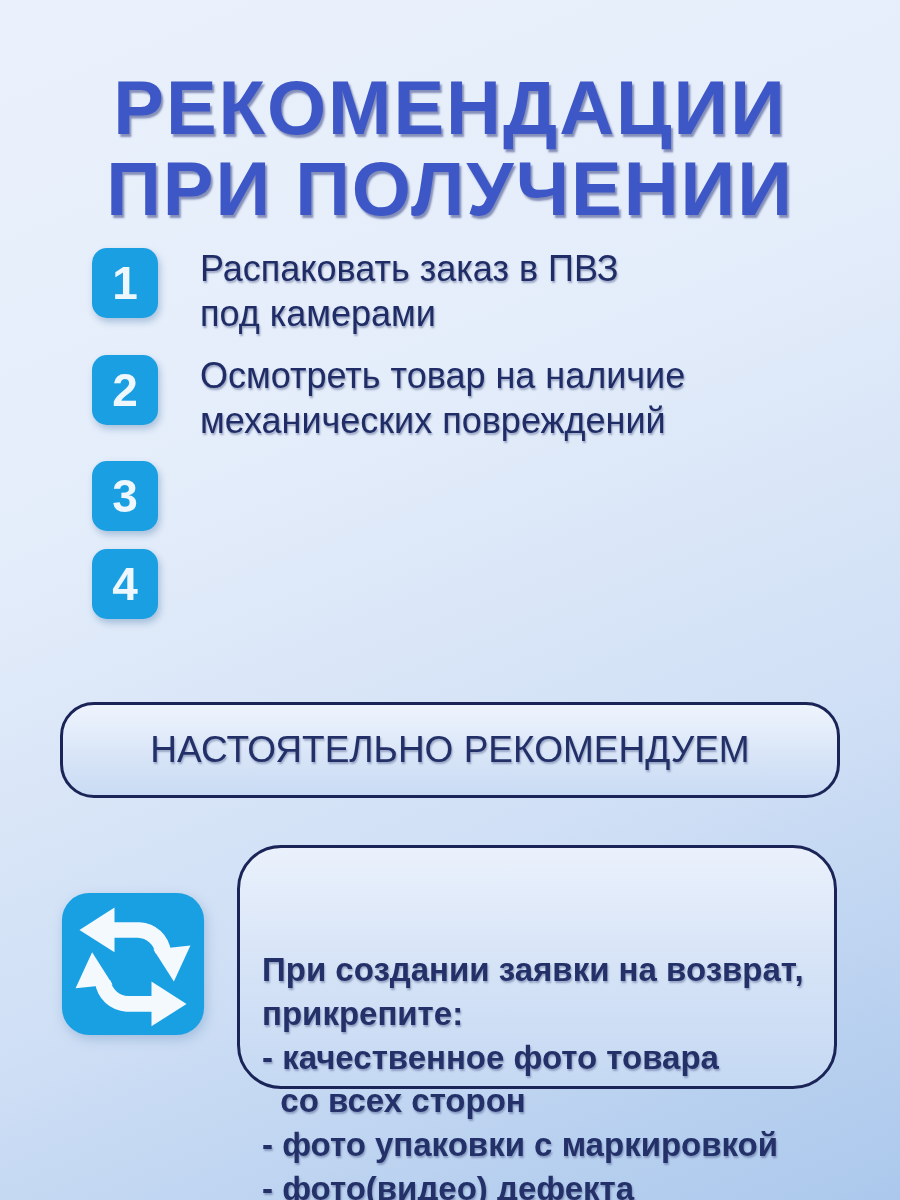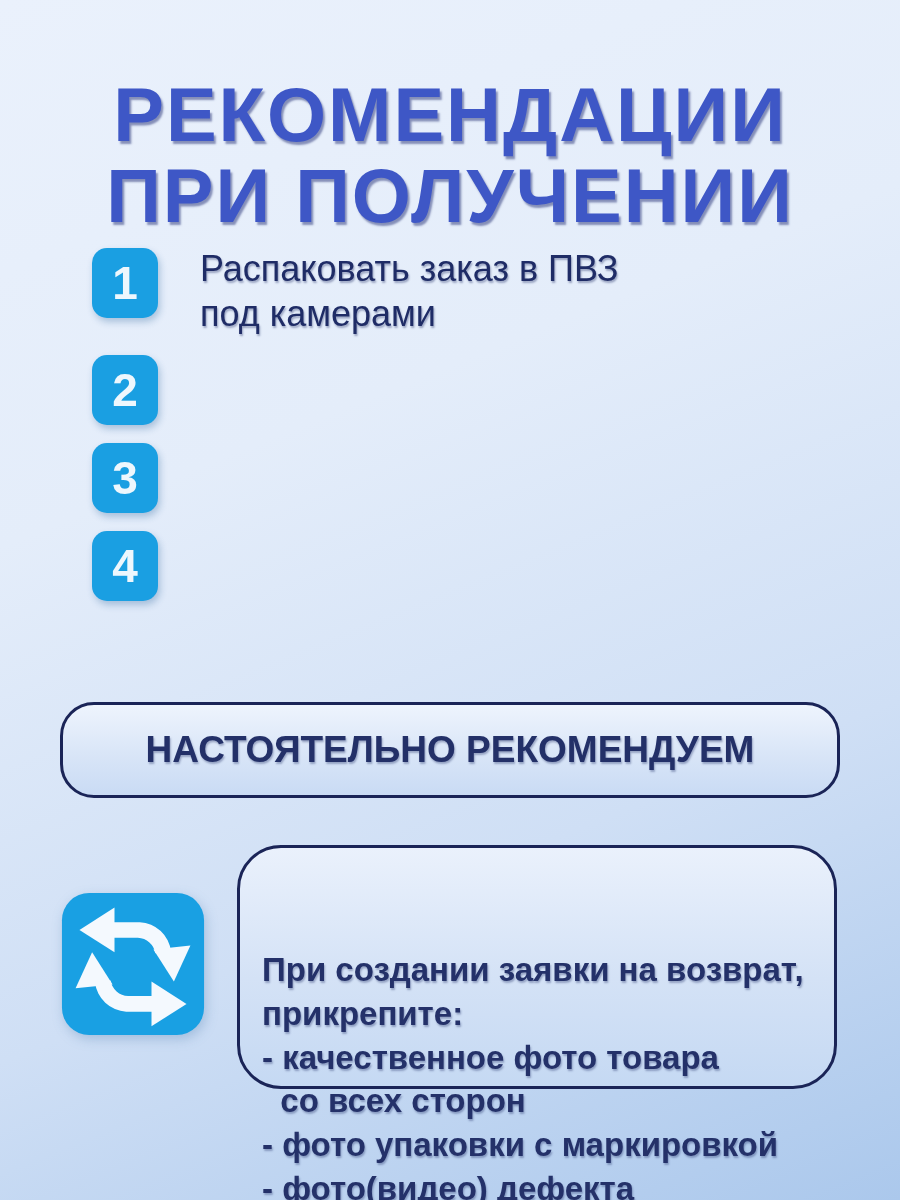--- a/index.html
+++ b/index.html
@@ -8,21 +8,21 @@
     font-family: "Liberation Sans", sans-serif;
   }
   .poster {
     position: relative;
     width: 900px; height: 1200px;
     overflow: hidden;
     background: linear-gradient(158deg, #eaf1fc 0%, #e4edfa 35%, #cfdff5 68%, #abc8ec 100%);
   }
   .title {
     position: absolute;
-    top: 75px; left: 0; width: 100%;
+    top: 68px; left: 0; width: 100%;
     text-align: center;
     font-size: 76px;
     font-weight: bold;
     letter-spacing: 2px;
     color: #3e57c6;
     line-height: 1.06;
     text-shadow: 2px 3px 2px rgba(36,48,118,0.5);
   }
   .steps {
     position: absolute;
@@ -59,21 +59,21 @@
     left: 60px; top: 702px;
     width: 780px; height: 96px;
     box-sizing: border-box;
     border: 3px solid #1a2457;
     border-radius: 34px;
     background: linear-gradient(180deg, #eef4fd 0%, #d7e4f7 60%, #c9dbf4 100%);
     display: flex; flex-direction: column;
     align-items: center; justify-content: center;
     text-align: center;
     font-size: 37px;
-    font-weight: bold;
+    font-weight: normal;
     color: #233068;
     line-height: 1.22;
     text-shadow: 1px 2px 2px rgba(30,42,100,0.35);
   }
   .return-icon {
     position: absolute;
     left: 60px; top: 891px;
     width: 146px; height: 146px;
     filter: drop-shadow(2px 4px 6px rgba(30,90,150,0.25));
   }
@@ -106,20 +106,22 @@
   </div>
 
   <div class="steps">
       <div class="step">
         <div class="step-number">1</div>
         <div class="step-text">Распаковать заказ в ПВЗ
 под камерами</div>
       </div>
       <div class="step">
         <div class="step-number">2</div>
+        <div class="step-text">Осмотреть товар на наличие
+механических повреждений</div>
       </div>
       <div class="step">
         <div class="step-number">3</div>
       </div>
       <div class="step">
         <div class="step-number">4</div>
       </div>
     </div>
 
   <div class="notice-box">

